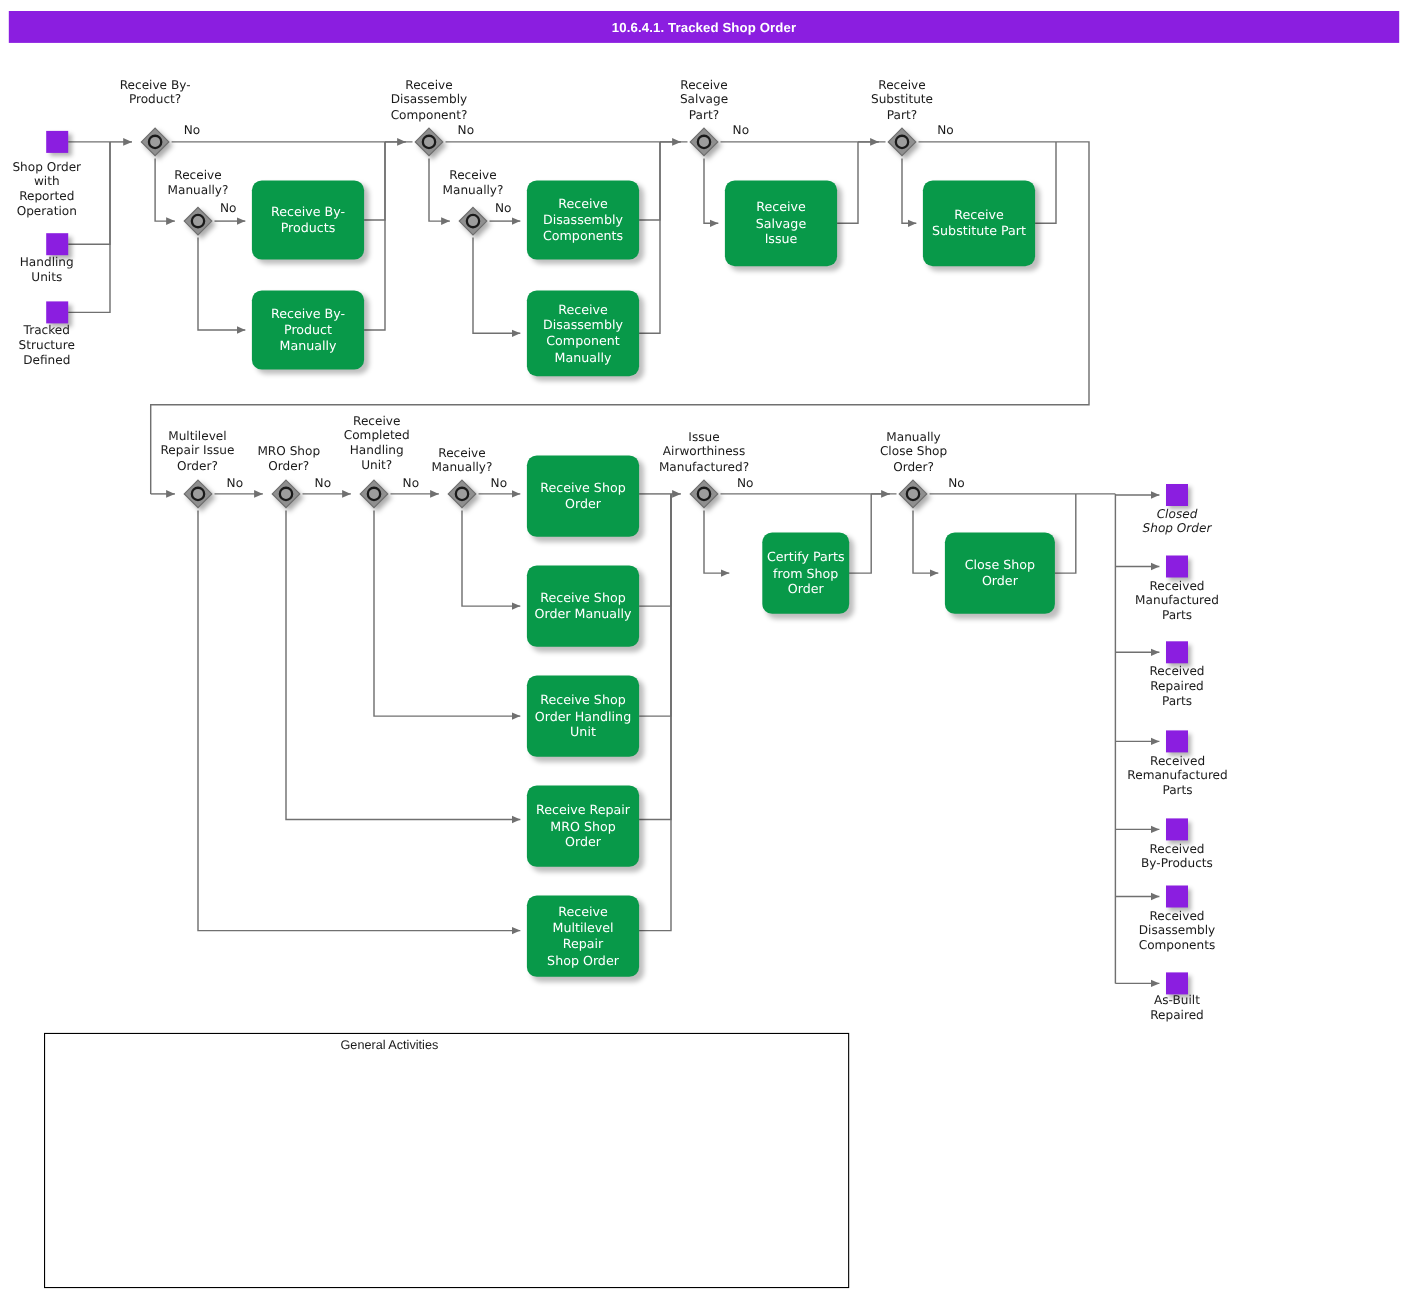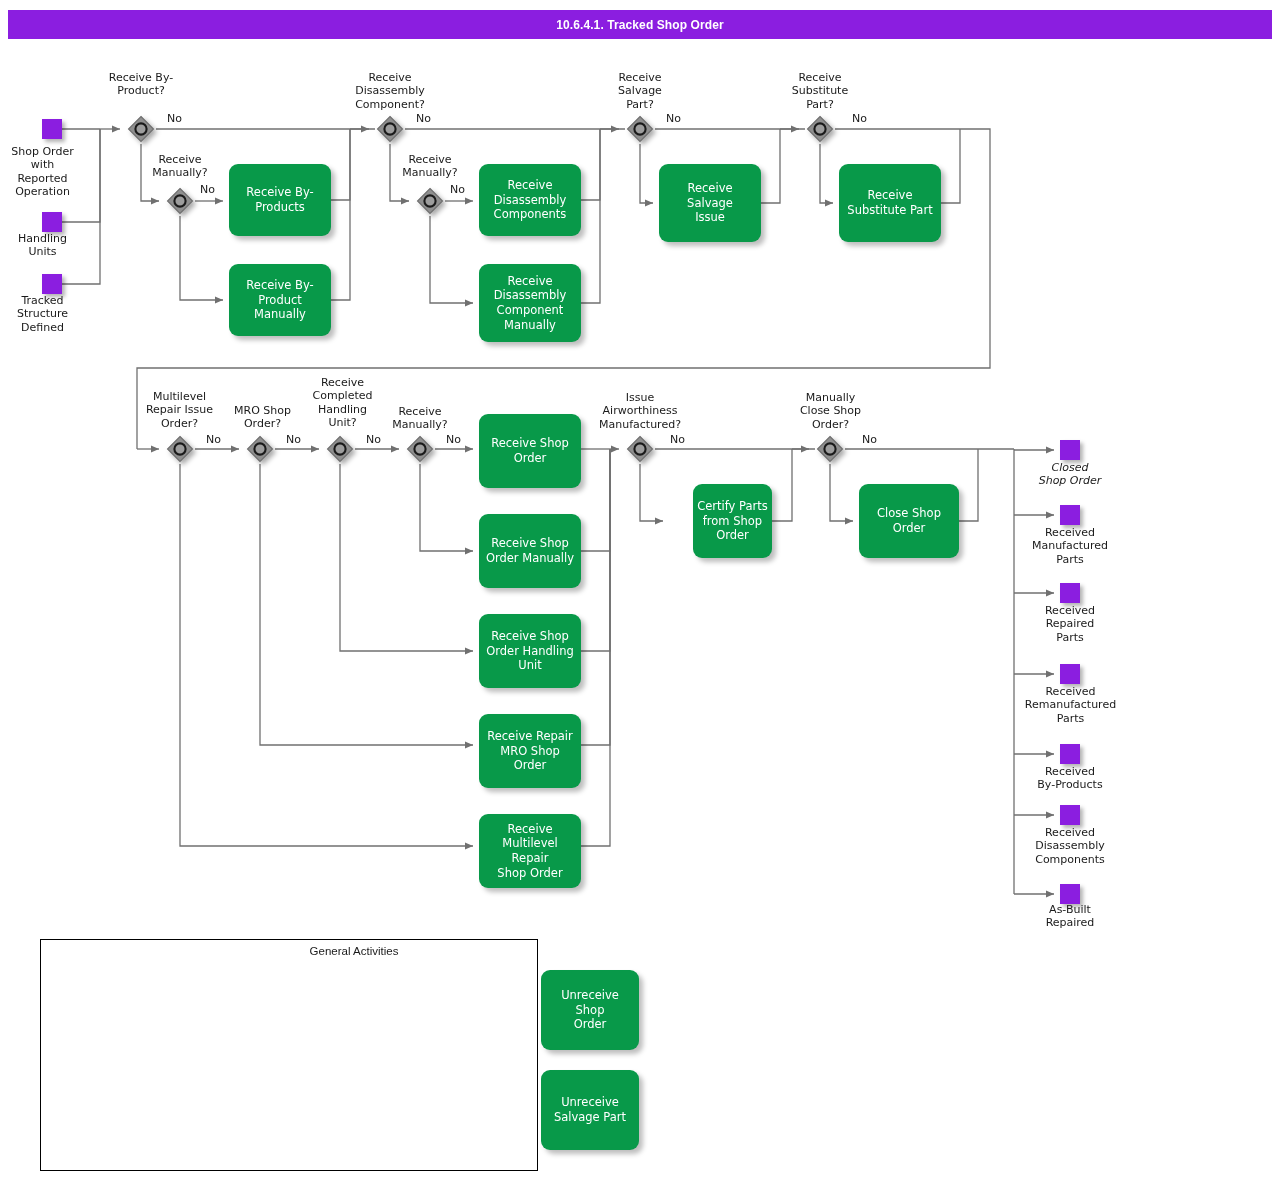--- a/index.html
+++ b/index.html
@@ -24,21 +24,21 @@
   .plabel{position:absolute;text-align:center;font-size:11px;line-height:1.22;color:#1a1a1a;
           font-family:"DejaVu Sans",sans-serif;white-space:pre-line;}
 
   
   .gw{position:absolute;width:30px;height:30px;}
   .gwlabel{position:absolute;text-align:center;font-size:11px;line-height:1.22;color:#1a1a1a;
            font-family:"DejaVu Sans",sans-serif;white-space:pre-line;}
   .nolabel{position:absolute;font-size:11px;color:#1a1a1a;font-family:"DejaVu Sans",sans-serif;}
 
   
-  #genpanel{position:absolute;left:40px;top:939px;width:498px;height:232px;
+  #genpanel{position:absolute;left:40px;top:939px;width:732px;height:232px;
             border:1.5px solid #000000;background:#ffffff;box-sizing:border-box;}
   #gentitle{position:absolute;left:0;top:5px;width:626px;text-align:center;font-size:11.5px;
             color:#1a1a1a;font-family:"Liberation Sans",sans-serif;}
 </style>
 </head>
 <body>
 
 <div id="titlebar">
   <span>10.6.4.1. Tracked Shop Order</span>
 </div>

